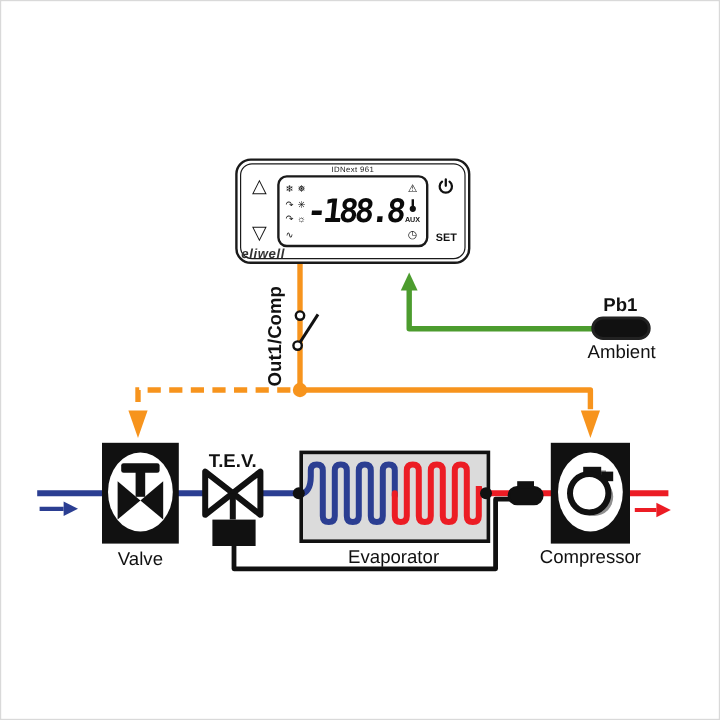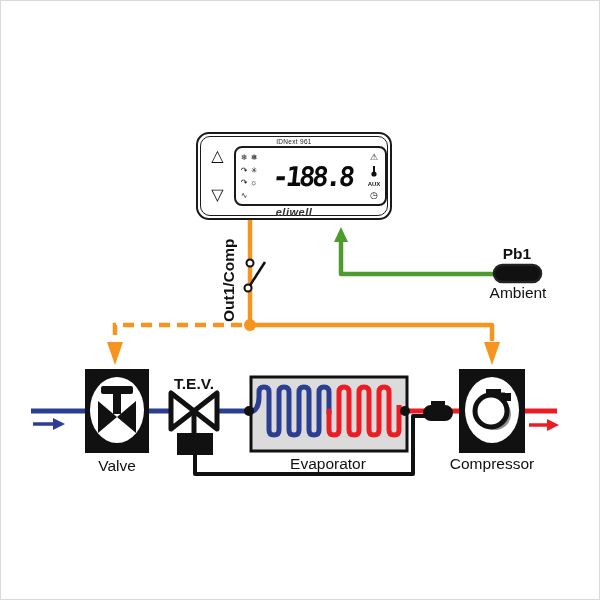--- a/index.html
+++ b/index.html
@@ -32,21 +32,21 @@
   .lcd{flex:1;border:2px solid #1a1a1a;border-radius:8px;display:flex;align-items:stretch;
       padding:2px 3px;box-sizing:border-box;background:#fff;}
   .lcd-left{width:20px;display:grid;grid-template-columns:10px 10px;grid-auto-rows:12.5px;
       font-size:8px;line-height:12.5px;color:#111;text-align:center;padding-top:2px;}
   .lcd-digits{flex:1;display:flex;align-items:center;justify-content:center;
       font-family:"DejaVu Sans Mono",monospace;font-weight:bold;font-size:27px;
       letter-spacing:-3px;transform:skewX(-6deg);white-space:nowrap;color:#0a0a0a;}
   .lcd-right{width:16px;display:flex;flex-direction:column;align-items:center;
       justify-content:space-between;padding:2px 0;font-size:9px;color:#111;}
   .aux{font-size:6px;font-weight:bold;}
-  .brand{height:13px;line-height:12px;text-align:center;font-size:11px;font-weight:bold;
+  .brand{height:13px;line-height:12px;text-align:left;font-size:11px;font-weight:bold;
       font-style:italic;color:#333;letter-spacing:.5px;}
 </style>
 </head>
 <body>
 
 <div id="stage">
 
   <svg width="600" height="600" viewBox="0 0 600 600">
 
     <path d="M30,410 H250" class="wire-blue" stroke-width="5" fill="none"></path>
@@ -156,18 +156,25 @@
           <div class="lcd-right">
             <span>⚠</span>
             <svg width="8" height="12" viewBox="0 0 8 12">
               <line x1="4" y1="1" x2="4" y2="7" stroke="#111" stroke-width="2"></line>
               <circle cx="4" cy="9" r="2.6" fill="#111"></circle>
             </svg>
             <span class="aux">AUX</span>
             <span>◷</span>
           </div>
         </div>
+        <div class="btn-col">
+          <svg width="15" height="15" viewBox="0 0 24 24">
+            <path d="M12 2.5 V11" stroke="#111" stroke-width="3" fill="none" stroke-linecap="round"></path>
+            <path d="M7 5.5 a8.2 8.2 0 1 0 10 0" stroke="#111" stroke-width="3" fill="none" stroke-linecap="round"></path>
+          </svg>
+          <span class="set-btn">SET</span>
+        </div>
       </div>
       <div class="brand">eliwell</div>
     </div>
   </div>
 
 </div>
 
 </body></html>

